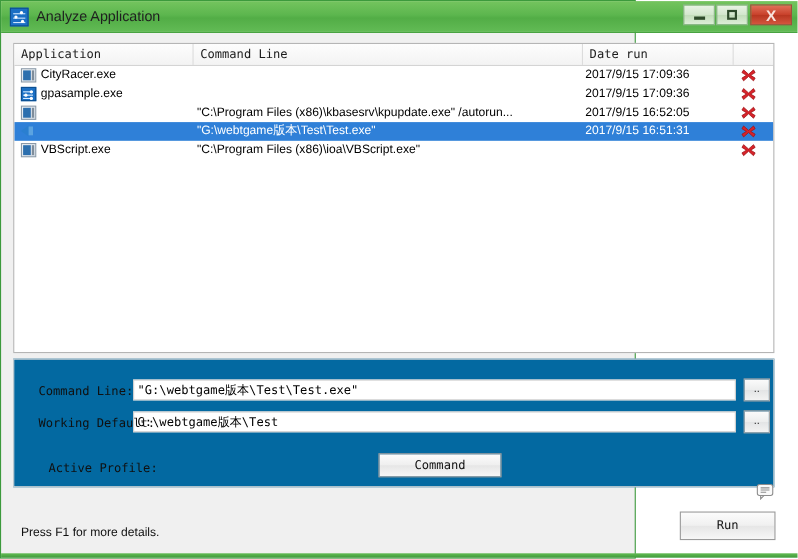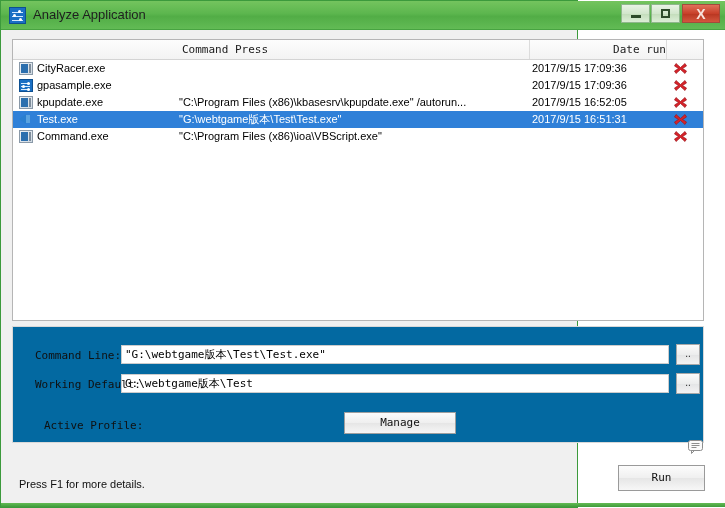--- a/index.html
+++ b/index.html
@@ -147,21 +147,21 @@
     box-sizing: border-box;
     border-right: 1px solid #dcdcdc;
     font-family: "DejaVu Sans Mono", "Liberation Mono", monospace;
     font-size: 11px;
     color: #1a1a1a;
     white-space: nowrap;
     overflow: hidden;
   }
   #hdr-app  { left: 0;     width: 163px; }
   #hdr-cmd  { left: 163px; width: 354px; }
-  #hdr-date { left: 517px; width: 137px; text-align: right; }
+  #hdr-date { left: 517px; width: 137px; }
   #hdr-pad  { left: 654px; width: 36px; border-right: none; }
 
   #rows { position: relative; }
   .row {
     position: relative;
     height: 17px;
     line-height: 17px;
     white-space: nowrap;
   }
   .row.selected { background: #2f80d8; }
@@ -416,21 +416,22 @@
     <div class="win-btn" id="btn-max">
       <span class="win-glyph"></span>
     </div>
     <div class="win-btn" id="btn-close">
       <span class="win-glyph">X</span>
     </div>
   </div>
 
   <div id="list-panel">
     <div id="list-header">
-      <div class="hdr-cell" id="hdr-cmd">Command Press</div>
+      <div class="hdr-cell" id="hdr-app">Application</div>
+      <div class="hdr-cell" id="hdr-cmd">Command Line</div>
       <div class="hdr-cell" id="hdr-date">Date run</div>
       <div class="hdr-cell" id="hdr-pad"></div>
     </div>
     <div id="rows">
         <div class="row">
           <div class="row-icon ic-app"></div>
           <div class="cell cell-app">CityRacer.exe</div>
           <div class="cell cell-cmd"></div>
           <div class="cell cell-date">2017/9/15 17:09:36</div>
           <div class="del-btn">
@@ -452,64 +453,62 @@
           <div class="cell cell-cmd"></div>
           <div class="cell cell-date">2017/9/15 17:09:36</div>
           <div class="del-btn">
             <svg width="15" height="15" viewBox="0 0 15 15">
               <path d="M3 2.5 L7.5 6.5 L12 2.5 L13.5 5 L9.5 7.5 L13.5 10 L12 12.5 L7.5 8.5 L3 12.5 L1.5 10 L5.5 7.5 L1.5 5 Z" fill="#d8232a" stroke="#9c1318" stroke-width="0.7" stroke-linejoin="round"></path>
             </svg>
           </div>
         </div>
         <div class="row">
           <div class="row-icon ic-app"></div>
-          <div class="cell cell-app">kpupdate.exe</div>
           <div class="cell cell-cmd">"C:\Program Files (x86)\kbasesrv\kpupdate.exe" /autorun...</div>
           <div class="cell cell-date">2017/9/15 16:52:05</div>
           <div class="del-btn">
             <svg width="15" height="15" viewBox="0 0 15 15">
               <path d="M3 2.5 L7.5 6.5 L12 2.5 L13.5 5 L9.5 7.5 L13.5 10 L12 12.5 L7.5 8.5 L3 12.5 L1.5 10 L5.5 7.5 L1.5 5 Z" fill="#d8232a" stroke="#9c1318" stroke-width="0.7" stroke-linejoin="round"></path>
             </svg>
           </div>
         </div>
         <div class="row selected">
           <div class="row-icon ic-arrow"></div>
-          <div class="cell cell-app">Test.exe</div>
           <div class="cell cell-cmd">"G:\webtgame版本\Test\Test.exe"</div>
           <div class="cell cell-date">2017/9/15 16:51:31</div>
           <div class="del-btn">
             <svg width="15" height="15" viewBox="0 0 15 15">
               <path d="M3 2.5 L7.5 6.5 L12 2.5 L13.5 5 L9.5 7.5 L13.5 10 L12 12.5 L7.5 8.5 L3 12.5 L1.5 10 L5.5 7.5 L1.5 5 Z" fill="#d8232a" stroke="#9c1318" stroke-width="0.7" stroke-linejoin="round"></path>
             </svg>
           </div>
         </div>
         <div class="row">
           <div class="row-icon ic-app"></div>
-          <div class="cell cell-app">Command.exe</div>
+          <div class="cell cell-app">VBScript.exe</div>
           <div class="cell cell-cmd">"C:\Program Files (x86)\ioa\VBScript.exe"</div>
           <div class="del-btn">
             <svg width="15" height="15" viewBox="0 0 15 15">
               <path d="M3 2.5 L7.5 6.5 L12 2.5 L13.5 5 L9.5 7.5 L13.5 10 L12 12.5 L7.5 8.5 L3 12.5 L1.5 10 L5.5 7.5 L1.5 5 Z" fill="#d8232a" stroke="#9c1318" stroke-width="0.7" stroke-linejoin="round"></path>
             </svg>
           </div>
         </div>
       </div>
   </div>
 
   <div id="form-panel">
     <div class="frm-label" id="lbl-cmd">Command Line:</div>
     <div class="frm-input" id="inp-cmd">"G:\webtgame版本\Test\Test.exe"</div>
     <div class="browse-btn" id="brw-cmd">..</div>
 
     <div class="frm-label" id="lbl-wf">Working Default:</div>
     <div class="frm-input" id="inp-wf">G:\webtgame版本\Test</div>
     <div class="browse-btn" id="brw-wf">..</div>
 
     <div class="frm-label" id="lbl-prof">Active Profile:</div>
-    <div id="manage-btn">Manage</div>
+    <div id="manage-btn">Command</div>
   </div>
 
   <div id="comment-icon">
     <svg width="17" height="16" viewBox="0 0 17 16">
       <rect x="1.5" y="1.5" width="14" height="10" rx="2" ry="2" fill="#fafafa" stroke="#8d8d8d" stroke-width="1"></rect>
       <path d="M4.5 11.5 L4.5 14.5 L7.5 11.5 Z" fill="#fafafa" stroke="#8d8d8d" stroke-width="1"></path>
       <line x1="4.5" y1="4.5" x2="12.5" y2="4.5" stroke="#8d8d8d" stroke-width="1"></line>
       <line x1="4.5" y1="6.5" x2="12.5" y2="6.5" stroke="#8d8d8d" stroke-width="1"></line>
       <line x1="4.5" y1="8.5" x2="9.5" y2="8.5" stroke="#8d8d8d" stroke-width="1"></line>
     </svg>

